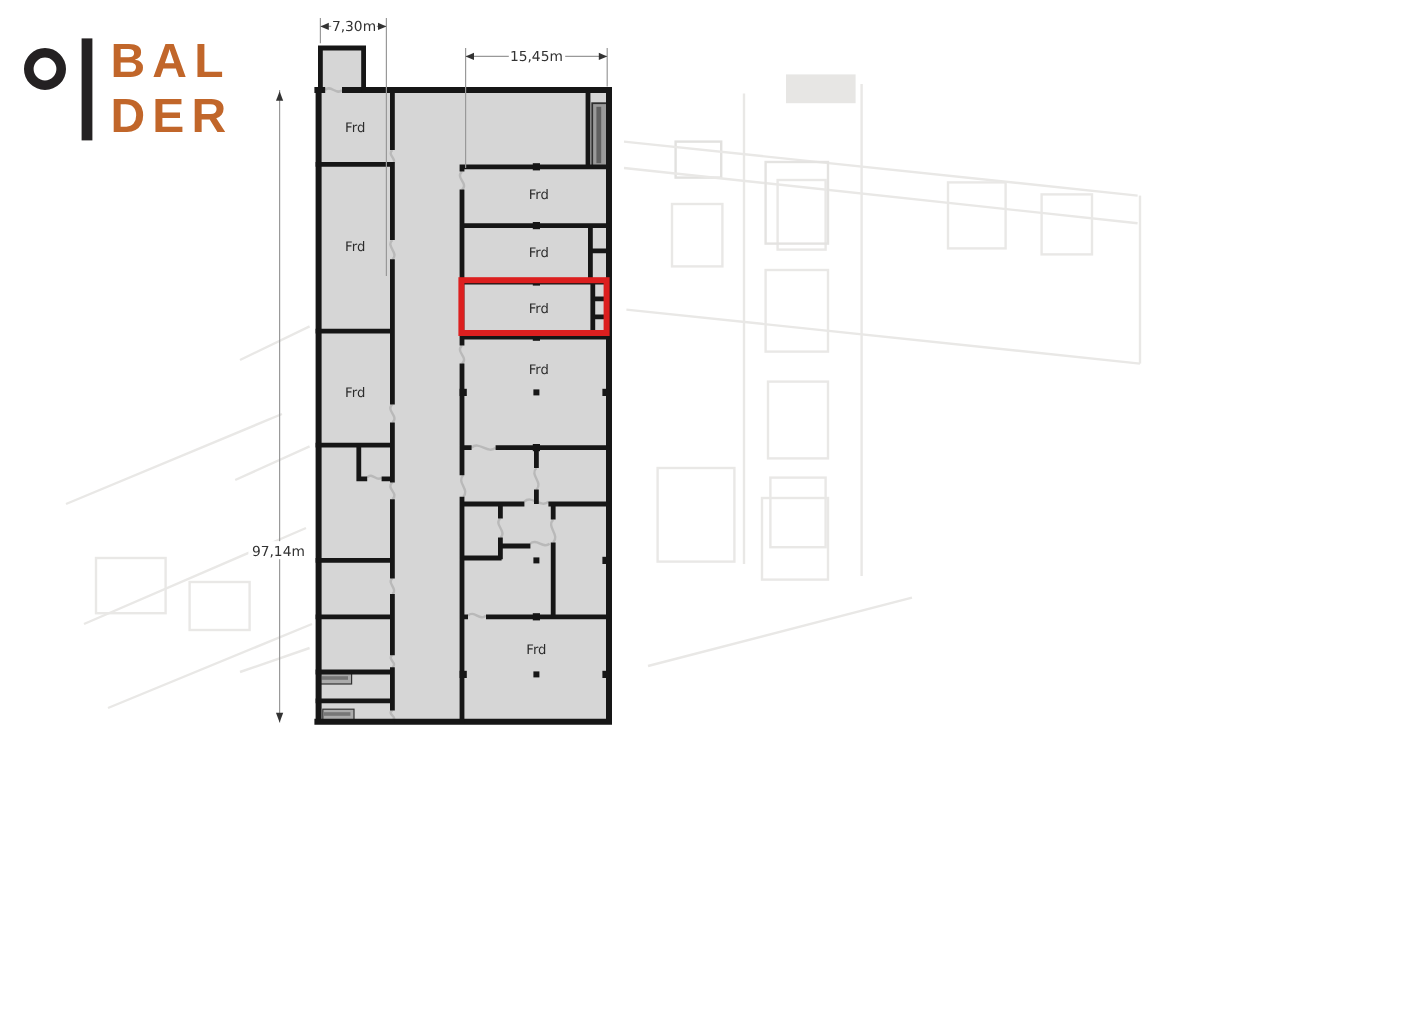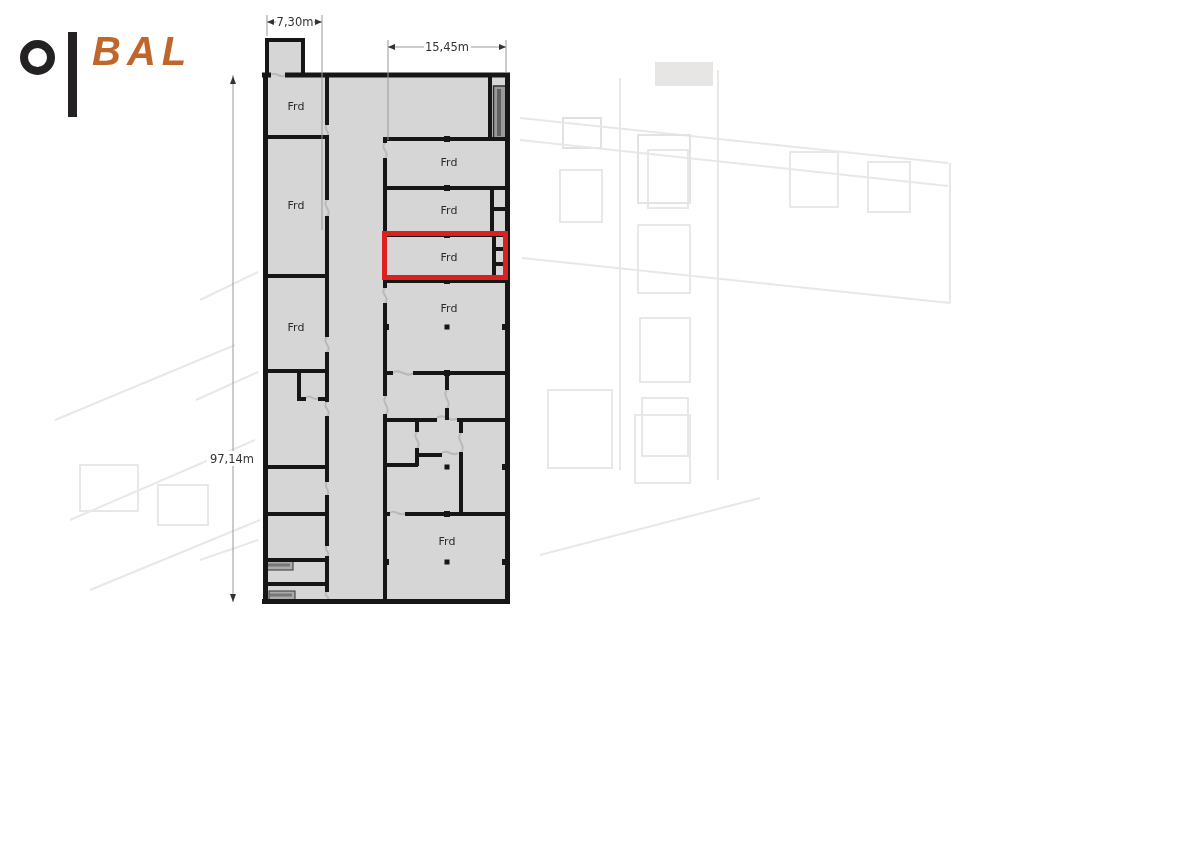--- a/index.html
+++ b/index.html
@@ -20,37 +20,38 @@
   .logo-bar{
     position:absolute;left:48px;top:2px;
     width:9px;height:85px;background:#242122;
   }
   .logo-text{
     position:absolute;left:72px;top:-2px;
     font-family:"Liberation Sans", sans-serif;
     font-weight:bold;font-size:40px;line-height:46px;
     letter-spacing:6px;color:#c1662a;
   }
-  .logo-text div{white-space:nowrap;font-style:italic;}
+  .logo-text div{white-space:nowrap;}
   
   .plan-svg{position:absolute;left:0;top:0;}
   text{font-family:"DejaVu Sans", sans-serif;}
   .room-label{font-size:11px;fill:#2b2b2b;}
   .dim-label{font-size:11.5px;fill:#333333;}
 </style>
 </head>
 <body>
 
 <div class="screen">
 
   <div class="logo">
     <div class="logo-ring"></div>
     <div class="logo-bar"></div>
     <div class="logo-text">
       <div>BAL</div>
+      <div>DER</div>
     </div>
   </div>
 
   <svg class="plan-svg" width="1190" height="861" viewBox="0 0 1190 861">
 
     <g stroke="#e9e8e6" stroke-width="2" fill="none">
       <rect x="655" y="62" width="58" height="24" fill="#e7e6e4" stroke="none"></rect>
       <rect x="563" y="118" width="38" height="30" stroke="#e2e1df"></rect>
       <path d="M520,118 L948,163"></path>
       <path d="M520,140 L948,186"></path>

